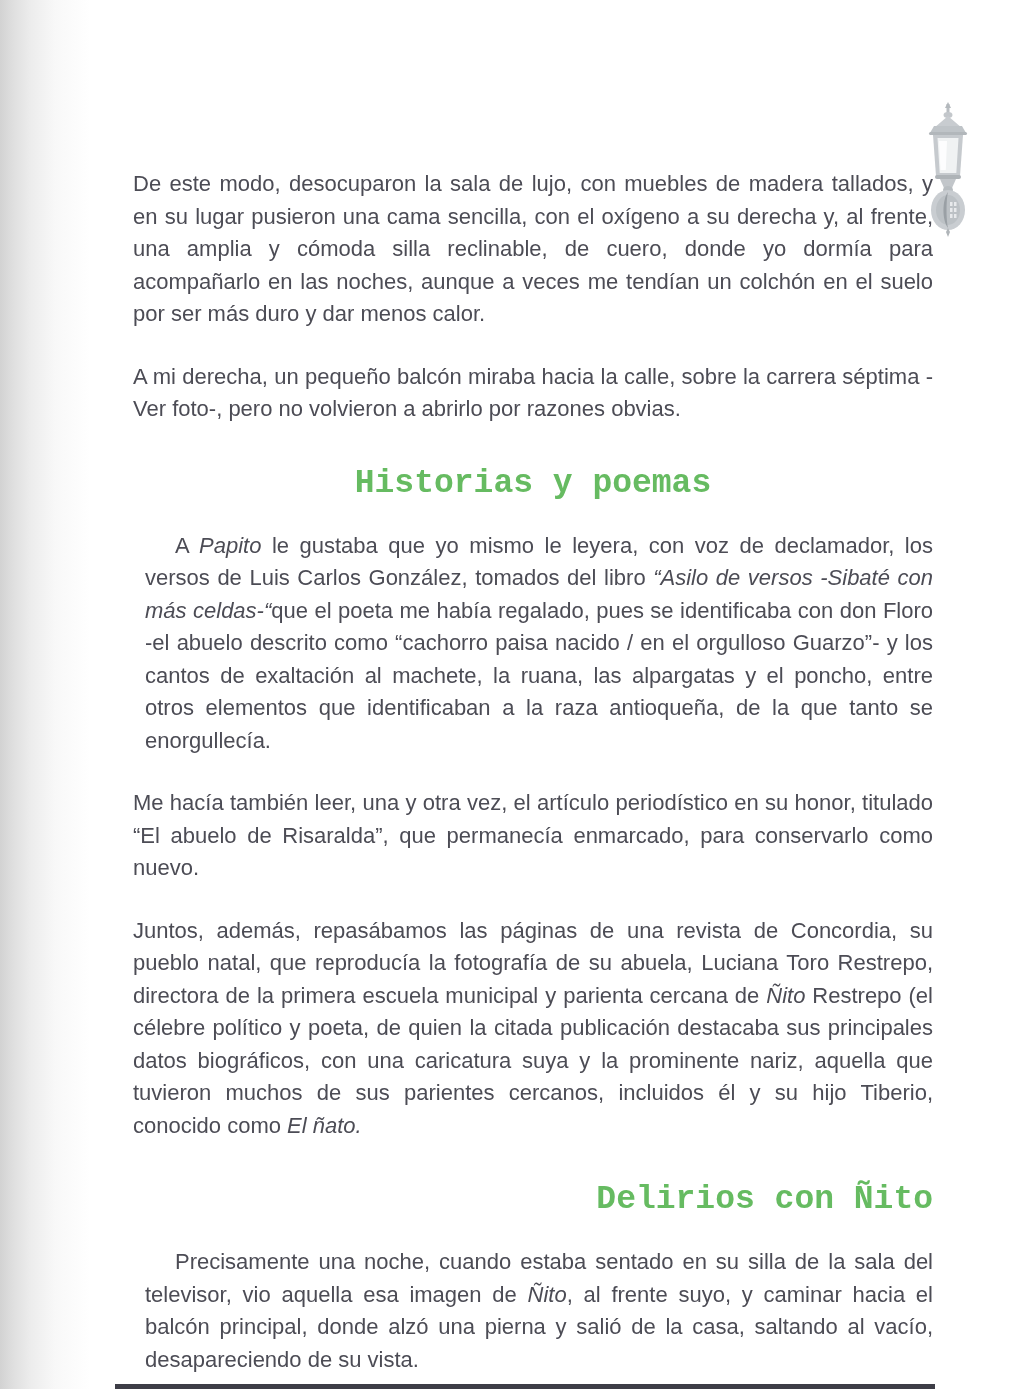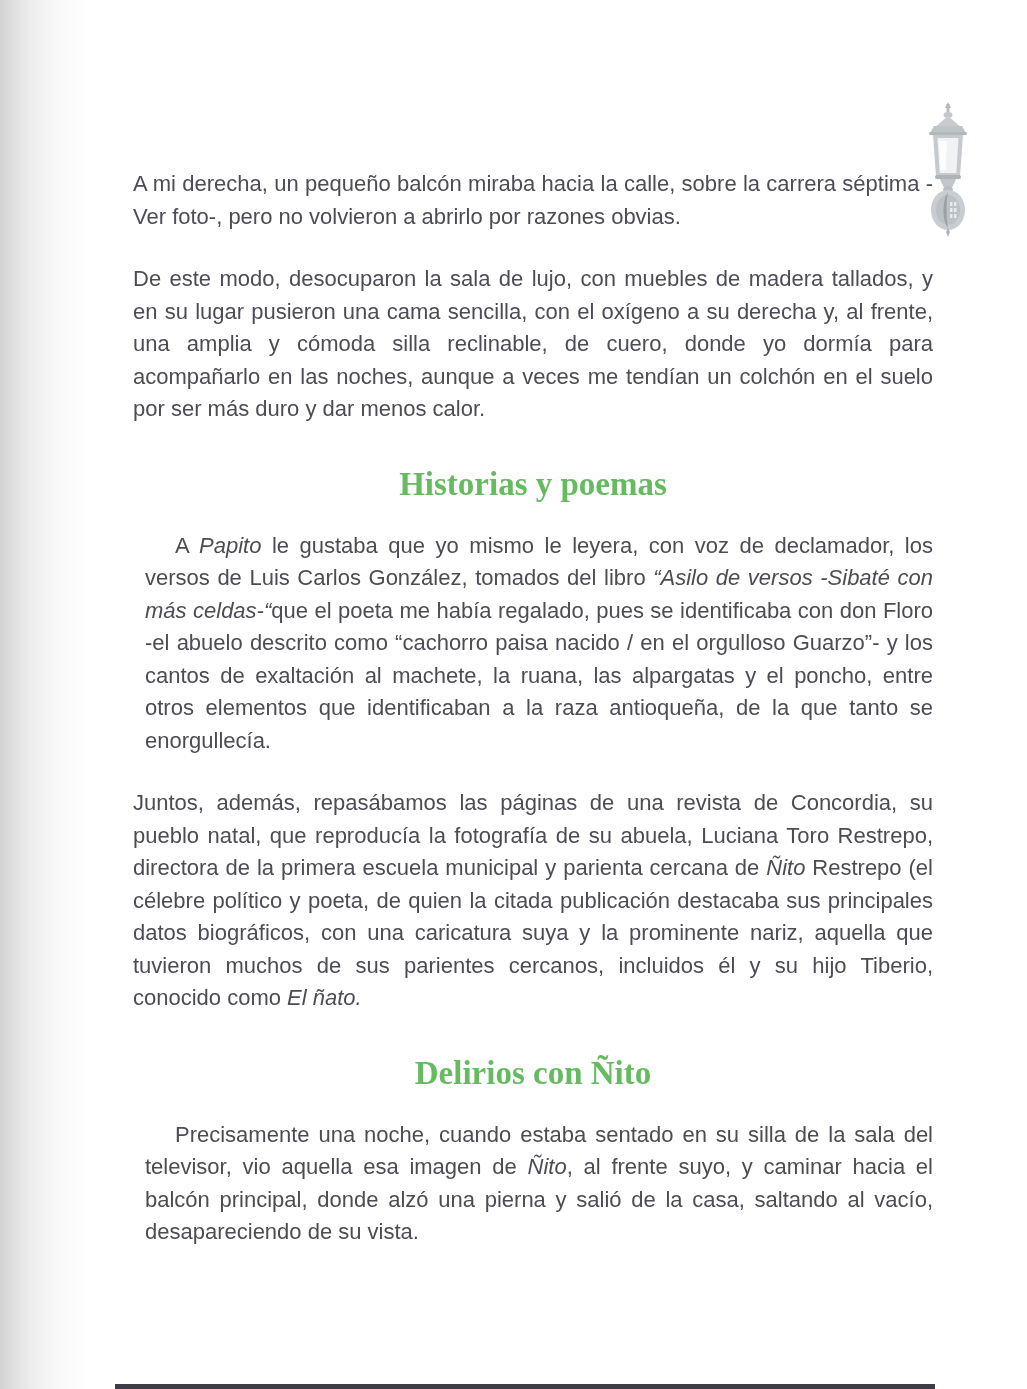--- a/index.html
+++ b/index.html
@@ -33,21 +33,21 @@
     width: 800px;
     color: #4c4c55;
     font-size: 22px;
     line-height: 32.5px;
     text-align: justify;
   }
   .body-paragraph { margin: 0 0 30px 0; }
   .body-paragraph.indent { text-indent: 30px; margin-left: 12px; }
   .body-paragraph .italic { font-style: italic; }
   .section-heading {
-    font-family: Liberation Serif, serif;
+    font-family: Liberation Mono, monospace;
     font-weight: bold;
     font-size: 33px;
     line-height: 40px;
     text-align: center;
     margin: 38px 0 26px 0;
     text-indent: 0;
   }
   .bottom-bar {
     position: absolute;
     left: 115px;
@@ -90,25 +90,26 @@
       <rect x="30" y="106" width="2.5" height="4" fill="#e8eaec"></rect>
       <rect x="34" y="106" width="2.5" height="4" fill="#e8eaec"></rect>
       <rect x="30" y="112" width="2.5" height="4" fill="#e8eaec"></rect>
       <rect x="34" y="112" width="2.5" height="4" fill="#e8eaec"></rect>
       <path d="M28 126 L30 130 L28 135 L26 130 Z" fill="#b0b5b9"></path>
     </svg>
   </div>
 
   <div class="content" style="color: rgb(76, 76, 85);">
     <div>
+        <p class="body-paragraph"><span>De este modo, desocuparon la sala de lujo, con muebles de madera tallados, y en su lugar pusieron una cama sencilla, con el oxígeno a su derecha y, al frente, una amplia y cómoda silla reclinable, de cuero, donde yo dormía para acompañarlo en las noches, aunque a veces me tendían un colchón en el suelo por ser más duro y dar menos calor.</span></p>
         <p class="body-paragraph"><span>A mi derecha, un pequeño balcón miraba hacia la calle, sobre la carrera séptima -Ver foto-, pero no volvieron a abrirlo por razones obvias.</span></p>
-        <p class="body-paragraph"><span>De este modo, desocuparon la sala de lujo, con muebles de madera tallados, y en su lugar pusieron una cama sencilla, con el oxígeno a su derecha y, al frente, una amplia y cómoda silla reclinable, de cuero, donde yo dormía para acompañarlo en las noches, aunque a veces me tendían un colchón en el suelo por ser más duro y dar menos calor.</span></p>
         <h2 class="section-heading" style="color: rgb(102, 187, 97);">Historias y poemas</h2>
         <p class="body-paragraph indent"><span>A </span><span class="italic">Papito</span><span> le gustaba que yo mismo le leyera, con voz de declamador, los versos de Luis Carlos González, tomados del libro </span><span class="italic">“Asilo de versos -Sibaté con más celdas-“</span><span>que el poeta me había regalado, pues se identificaba con don Floro -el abuelo descrito como “cachorro paisa nacido / en el orgulloso Guarzo”- y los cantos de exaltación al machete, la ruana, las alpargatas y el poncho, entre otros elementos que identificaban a la raza antioqueña, de la que tanto se enorgullecía.</span></p>
+        <p class="body-paragraph"><span>Me hacía también leer, una y otra vez, el artículo periodístico en su honor, titulado “El abuelo de Risaralda”, que permanecía enmarcado, para conservarlo como nuevo.</span></p>
         <p class="body-paragraph"><span>Juntos, además, repasábamos las páginas de una revista de Concordia, su pueblo natal, que reproducía la fotografía de su abuela, Luciana Toro Restrepo, directora de la primera escuela municipal y parienta cercana de </span><span class="italic">Ñito</span><span> Restrepo (el célebre político y poeta, de quien la citada publicación destacaba sus principales datos biográficos, con una caricatura suya y la prominente nariz, aquella que tuvieron muchos de sus parientes cercanos, incluidos él y su hijo Tiberio, conocido como </span><span class="italic">El ñato.</span></p>
-        <h2 class="section-heading" style="color: rgb(102, 187, 97);">Delirios con Ñito</h2>
+        <h2 class="section-heading" style="color: rgb(102, 187, 97); text-align: right;">Delirios con Ñito</h2>
         <p class="body-paragraph indent"><span>Precisamente una noche, cuando estaba sentado en su silla de la sala del televisor, vio aquella esa imagen de </span><span class="italic">Ñito</span><span>, al frente suyo, y caminar hacia el balcón principal, donde alzó una pierna y salió de la casa, saltando al vacío, desapareciendo de su vista.</span></p>
       </div>
   </div>
 
   <div class="bottom-bar" style="background: rgb(61, 61, 71);"></div>
 
 </div>
 
 </body></html>

